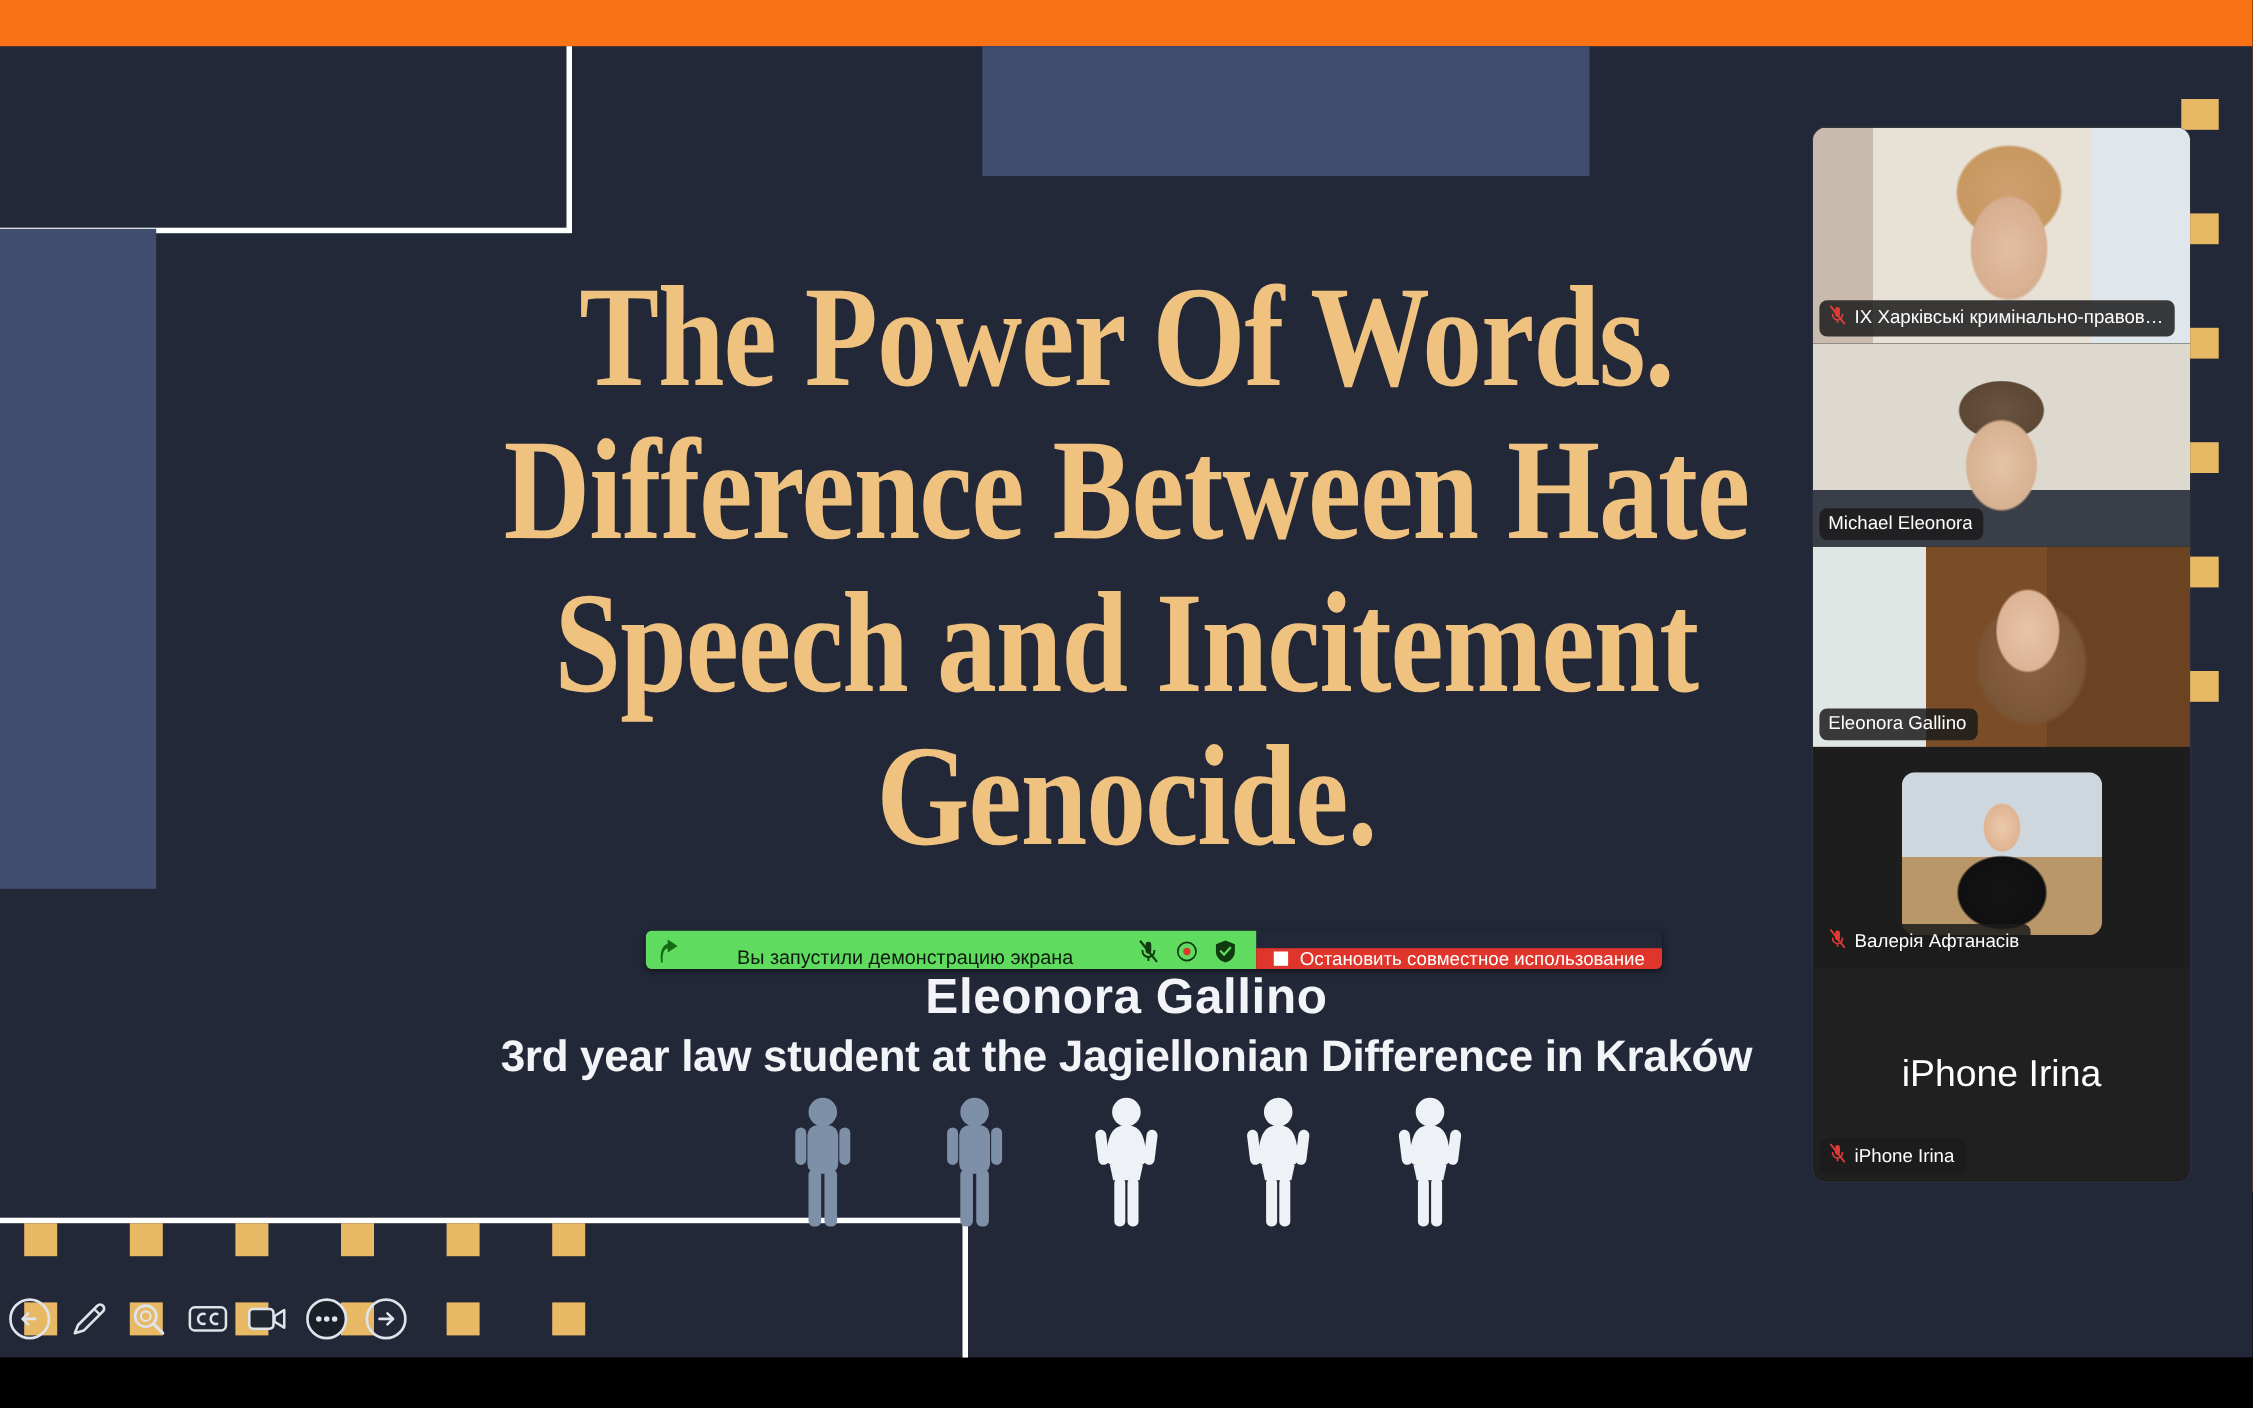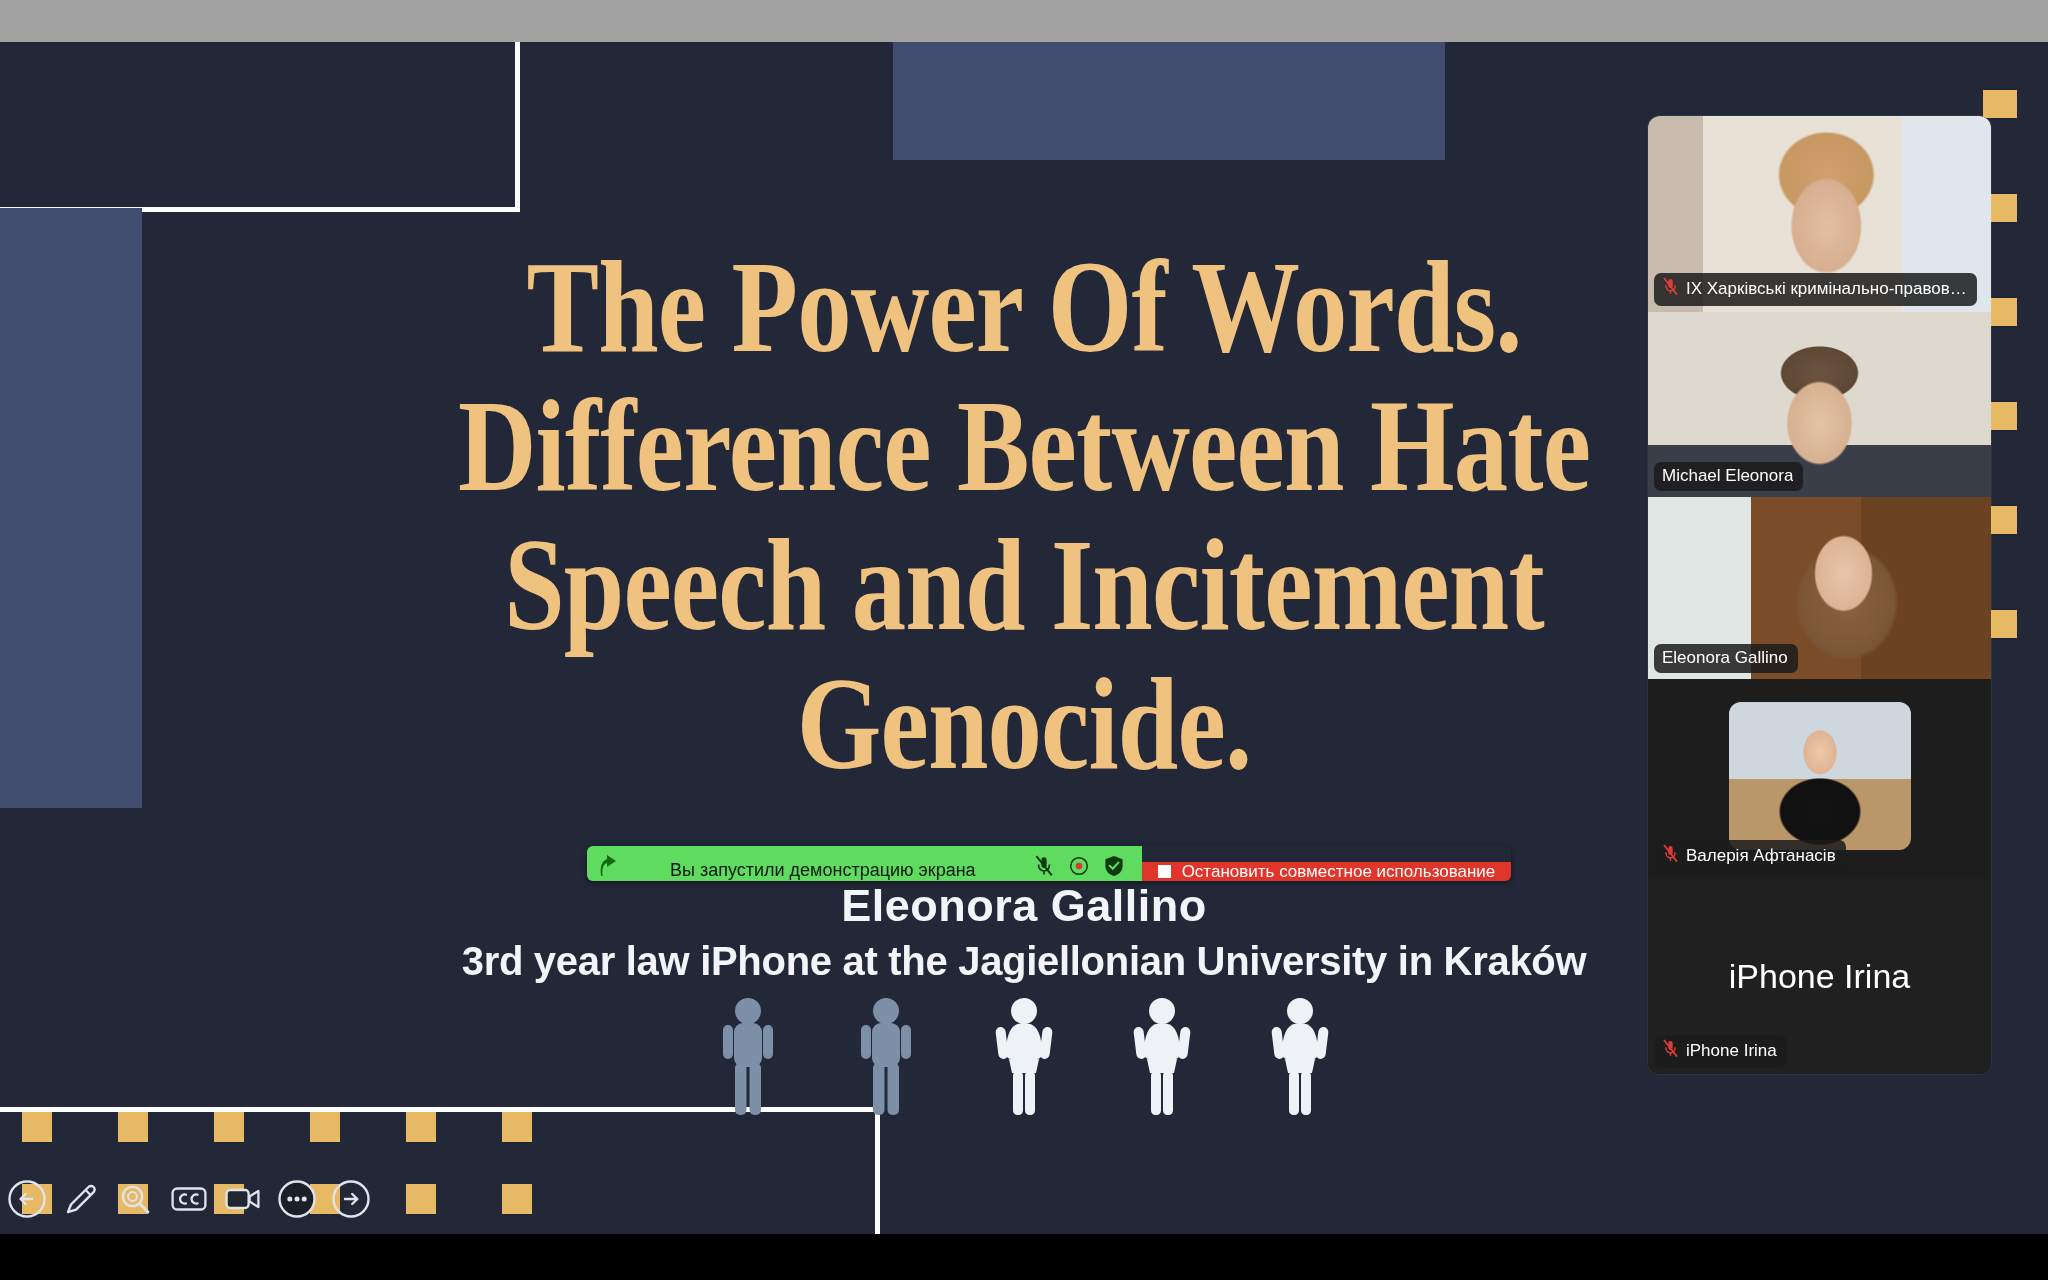--- a/index.html
+++ b/index.html
@@ -7,21 +7,21 @@
     width:2048px; height:1280px;
     background:#000;
     overflow:hidden;
     font-family:"Liberation Sans", sans-serif;
   }
 
   
   #screen{
     position:relative;
     width:2048px; height:1084px;
-    background:#a3a3a3;
+    background:#f97316;
   }
 
   
   #slide{
     position:absolute;
     left:0; top:42px;
     width:2048px; height:1192px;
     background:#232838;
     overflow:hidden;
   }
@@ -268,21 +268,21 @@
         <div class="gold-sq"></div>
       </div>
 
     <div id="slide-title">The Power Of Words.
 Difference Between Hate
 Speech and Incitement
 Genocide.</div>
 
     <div id="presenter-name">Eleonora Gallino</div>
 
-    <div id="presenter-sub">3rd year law iPhone at the Jagiellonian University in Kraków</div>
+    <div id="presenter-sub">3rd year law student at the Jagiellonian Difference in Kraków</div>
 
     <div id="people-row">
         <div class="person"><svg width="72" height="128" viewBox="0 0 72 128">
       <circle cx="36" cy="14" r="13" fill="#7d90a8"></circle>
             <rect x="22" y="26" width="28" height="44" rx="9" fill="#7d90a8"></rect>
        <rect x="11" y="28" width="10" height="34" rx="5" fill="#7d90a8"></rect>
        <rect x="51" y="28" width="10" height="34" rx="5" fill="#7d90a8"></rect>
        <rect x="23" y="66" width="11.5" height="52" rx="5" fill="#7d90a8"></rect>
        <rect x="37.5" y="66" width="11.5" height="52" rx="5" fill="#7d90a8"></rect>
           </svg></div>

